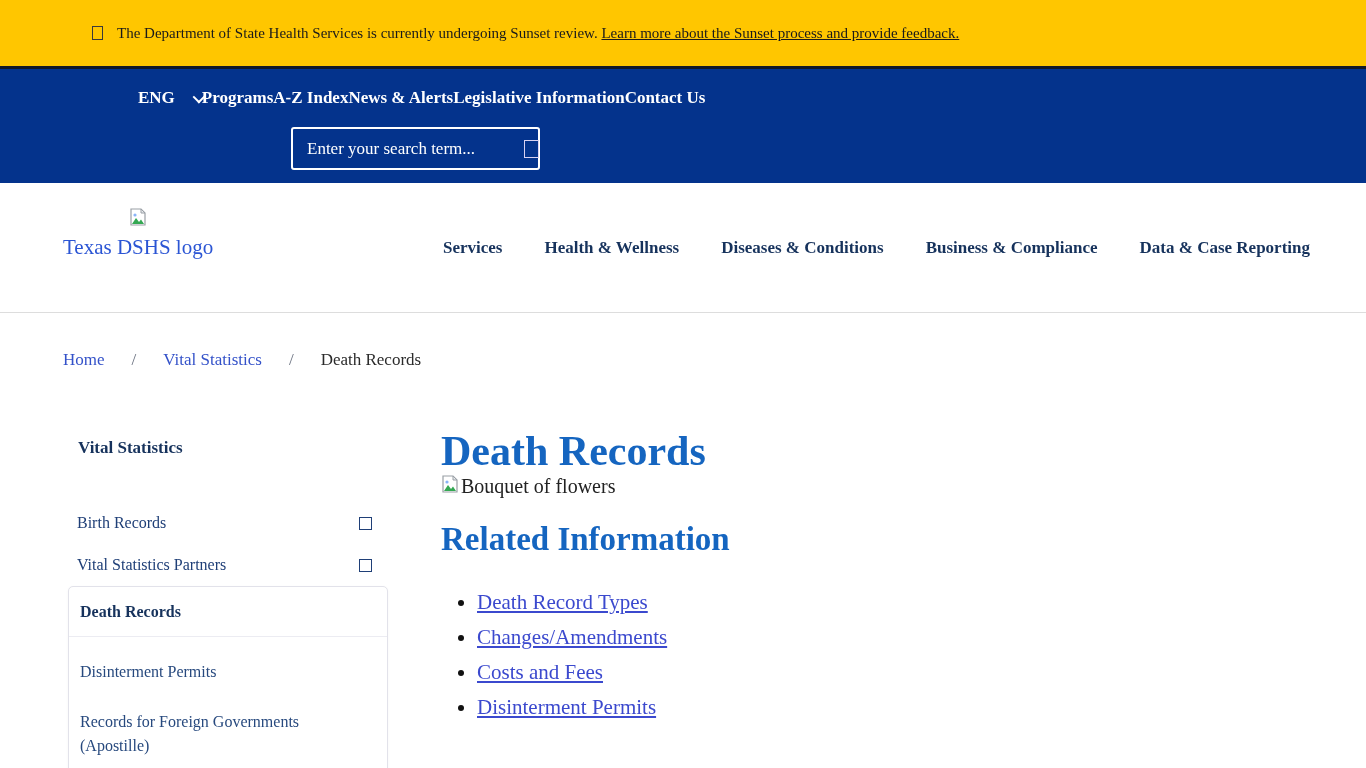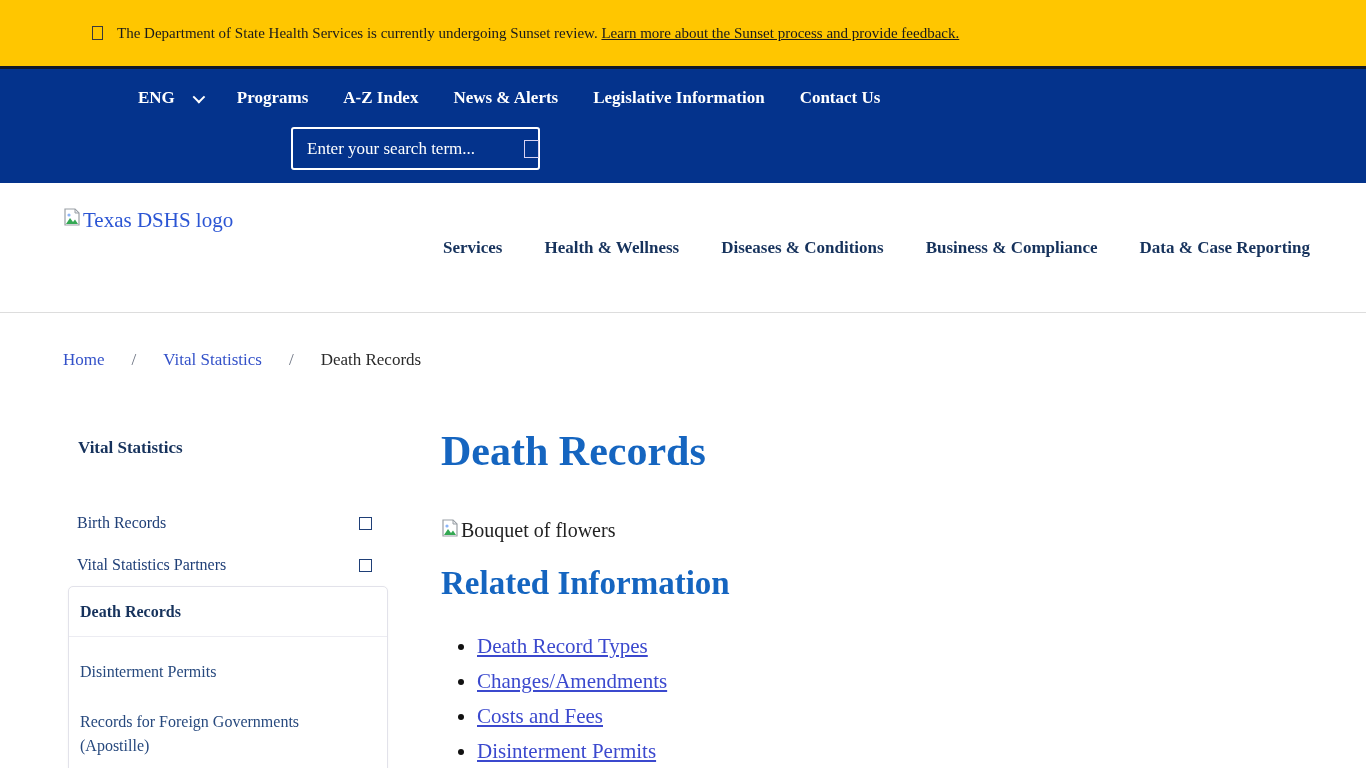--- a/index.html
+++ b/index.html
@@ -19,21 +19,21 @@
   }
   .alert-banner a { color: #1a1a1a; text-decoration: underline; cursor: pointer; }
   .banner-text { white-space: nowrap; }
 
   .dark-strip { position: absolute; top: 66px; left: 0; width: 1366px; height: 3px; background: #111827; }
 
   
   .blue-header { position: absolute; top: 69px; left: 0; width: 1366px; height: 114px; background: #04338C; }
   .util-nav {
     position: absolute; top: 19px; left: 138px;
-    display: flex; align-items: flex-start; column-gap: 35px;
+    display: flex; align-items: flex-start; 
     color: #ffffff; font-weight: bold; font-size: 17px;
   }
   .util-nav .nav-item { color: #ffffff; cursor: pointer; white-space: nowrap; }
   .lang-toggle { display: flex; align-items: center; gap: 18px; cursor: pointer; }
   .chev {
     display: inline-block; width: 9px; height: 9px;
     border-right: 2px solid #fff; border-bottom: 2px solid #fff;
     transform: rotate(45deg) translateY(-2px);
   }
   .search-wrap {
@@ -52,21 +52,21 @@
   }
 
   
   .site-header {
     position: absolute; top: 183px; left: 0; width: 1366px; height: 130px;
     background: #ffffff; border-bottom: 1px solid #dddddd;
   }
   .logo-link {
     position: absolute; top: 24px; left: 63px;
     display: flex; align-items: center; gap: 2px;
-    color: #2b55d4; font-size: 21px; cursor: pointer; text-decoration: none;
+    color: #2b55d4; font-size: 21px; cursor: pointer; text-decoration: none; flex-direction: column;
   }
   .broken-img { display: inline-block; flex: 0 0 auto; }
   .main-nav {
     position: absolute; top: 55px; right: 56px;
     display: flex; column-gap: 42px;
     color: #16325C; font-weight: bold; font-size: 17px;
   }
   .main-nav .nav-item { cursor: pointer; white-space: nowrap; }
 
   
@@ -101,21 +101,21 @@
     border-bottom: 1px solid #ececf2; cursor: pointer;
   }
   .active-head .tofu-sm { border-color: #16325C; }
   .sub-list { padding: 10px 0 0 0; }
   .sub-item { padding: 13px 20px 13px 11px; color: #27497e; font-size: 16px; line-height: 24px; cursor: pointer; }
 
   
   .content { position: absolute; top: 428px; left: 441px; width: 880px; }
   .page-title { color: #1565c0; font-weight: bold; font-size: 42px; line-height: 1.1; }
   .flower-img {
-    margin-top: 44px; display: flex; align-items: center; gap: 2px;
+    display: flex; align-items: center; gap: 2px;
     color: #222222; font-size: 20px;
   }
   .section-title { margin-top: 22px; color: #1565c0; font-weight: bold; font-size: 33px; }
   .related-list { margin-top: 32px; padding-left: 36px; }
   .related-list li { color: #111111; font-size: 21px; margin-bottom: 10px; }
   .related-list a { color: #3b49ce; text-decoration: underline; cursor: pointer; }
 </style>
 </head>
 <body>
 

